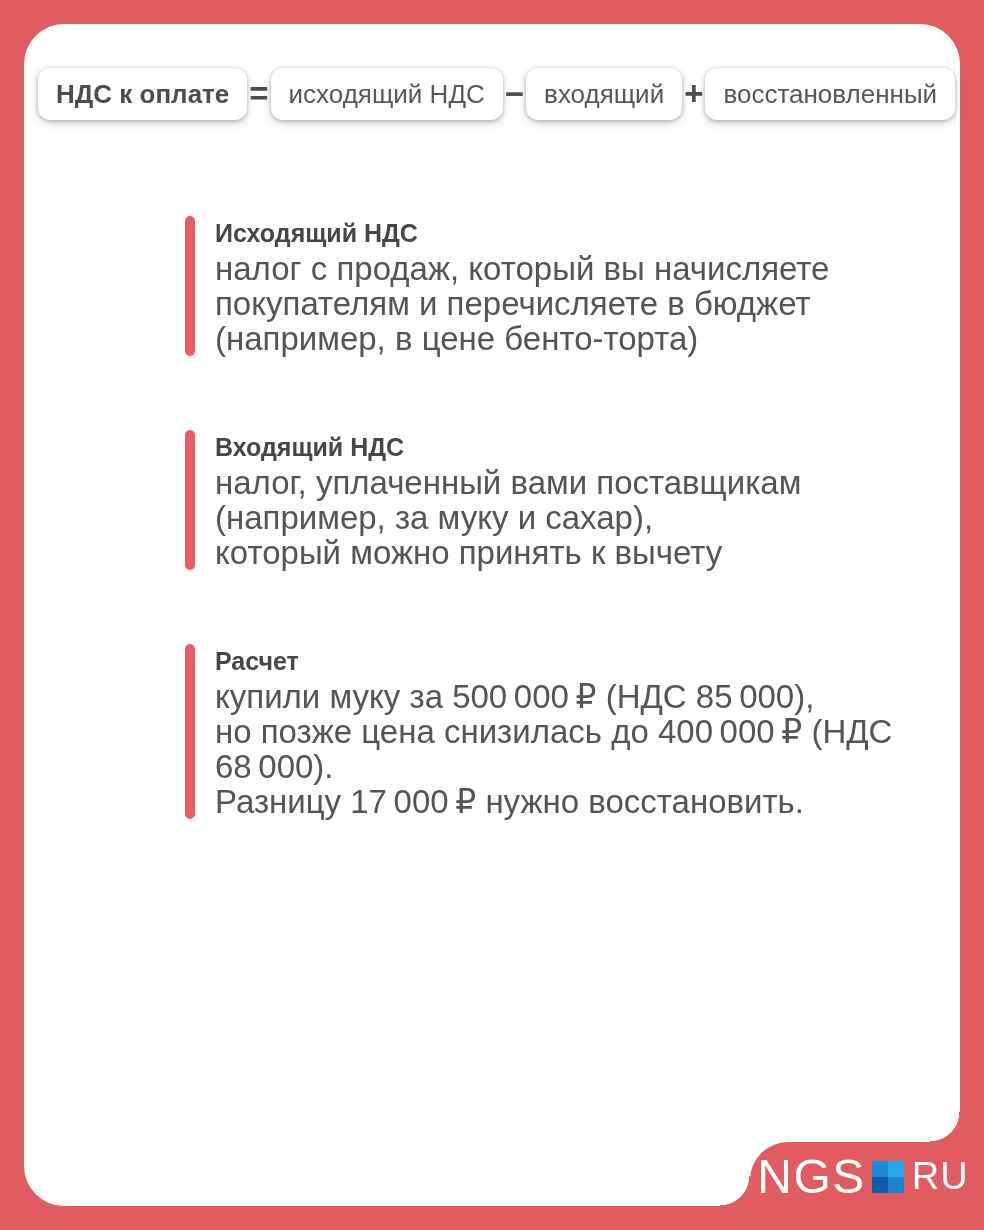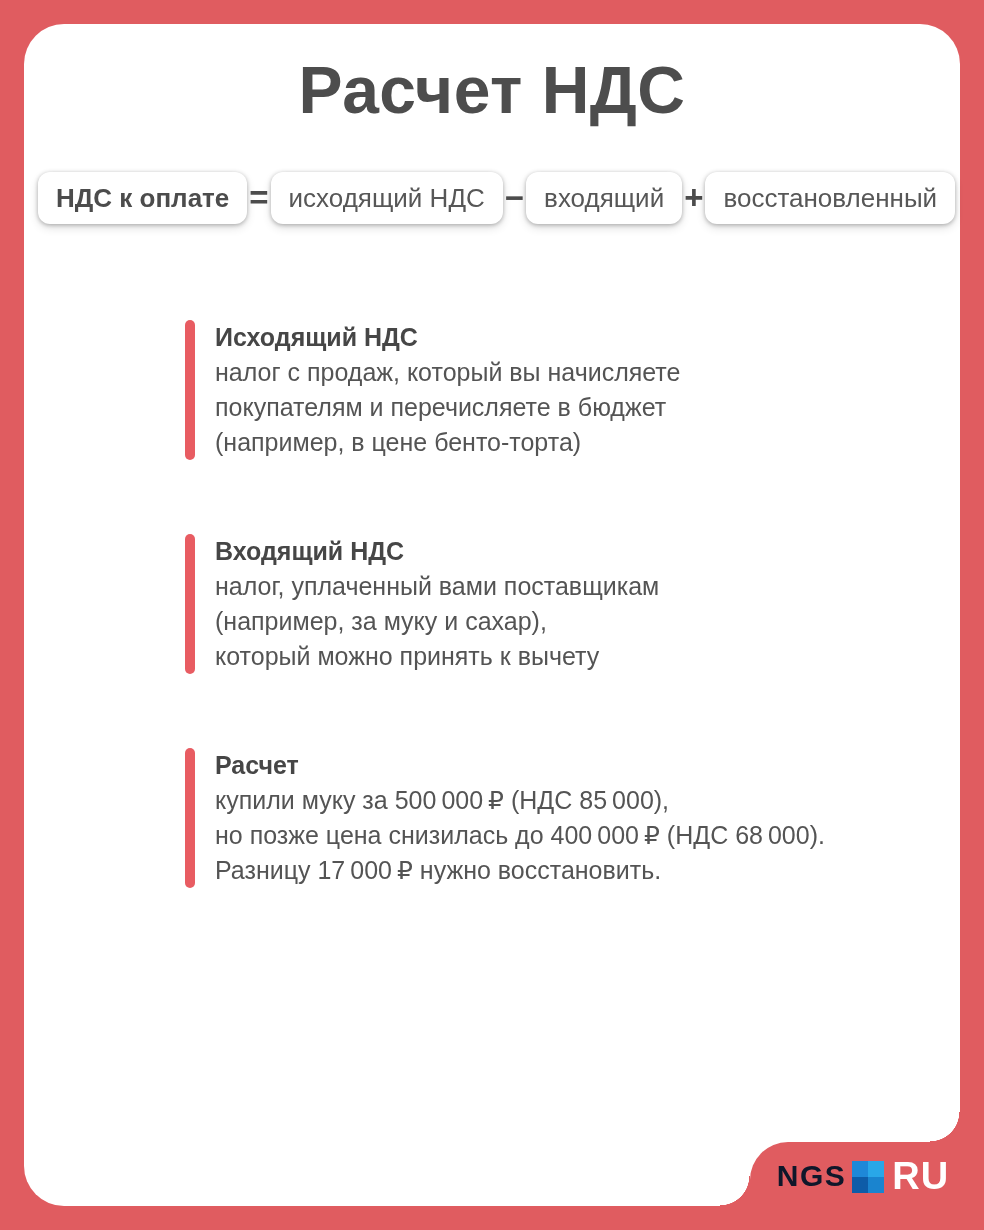--- a/index.html
+++ b/index.html
@@ -59,21 +59,21 @@
     background:#E85C62;
     margin-right:20px;
   }
   .section-title {
     font-size:25px;
     line-height:35px;
     font-weight:bold;
     color:#464646;
   }
   .section-body {
-    font-size:25px;
+    font-size:33px;
     line-height:35px;
     color:#545454;
     white-space:pre-line;
   }
   
   .logo-tab {
     position:absolute;
     left:750px; top:1142px;
     right:0; bottom:0;
     background:#E05C60;
@@ -84,28 +84,28 @@
     padding:0 30px 20px 22px;
   }
   .fillet {
     position:absolute;
     width:30px; height:30px;
     background:radial-gradient(circle 30px at 0 0, #FFFFFF 0 29px, #E05C60 29.5px);
   }
   .fillet-left  { left:720px; top:1176px; }
   .fillet-top   { left:930px; top:1112px; }
   .brand-ngs {
-    font-size:30px;
-    font-weight:bold;
-    color:#0f172a;
+    font-size:48px;
+    font-weight:normal;
+    color:#ffffff;
     letter-spacing:1.5px;
   }
   .brand-ru {
     font-size:38px;
-    font-weight:bold;
+    font-weight:normal;
     color:#FFFFFF;
     letter-spacing:1px;
   }
   .logo-square {
     width:32px; height:32px;
     display:grid;
     grid-template-columns:1fr 1fr;
     grid-template-rows:1fr 1fr;
     margin:2px 8px 0 6px;
     flex:none;
@@ -113,21 +113,20 @@
   .sq-tl { background:#1E88D8; }
   .sq-tr { background:#29A7E8; }
   .sq-bl { background:#0E5CA8; }
   .sq-br { background:#1A84CF; }
 </style>
 </head>
 <body>
 
 <div class="card">
 
-  <h1 class="title">Расчет НДС</h1>
 
   <div class="formula">
     <div class="pill result">НДС к оплате</div>
     <span class="op">=</span>
     <div class="pill">исходящий НДС</div>
     <span class="op">−</span>
     <div class="pill">входящий</div>
     <span class="op">+</span>
     <div class="pill">восстановленный</div>
   </div>

